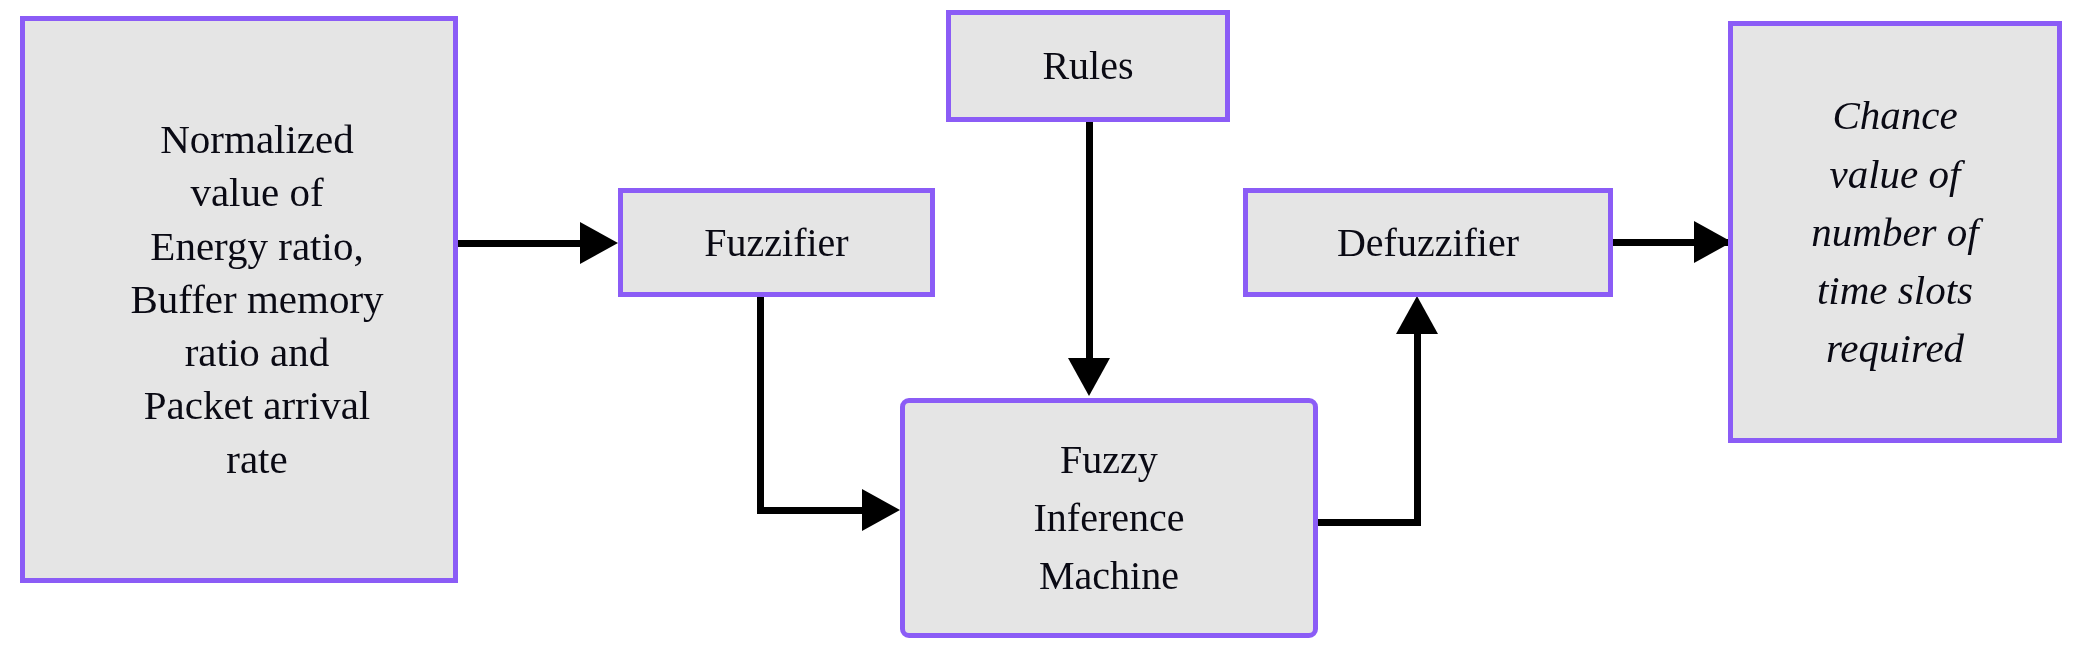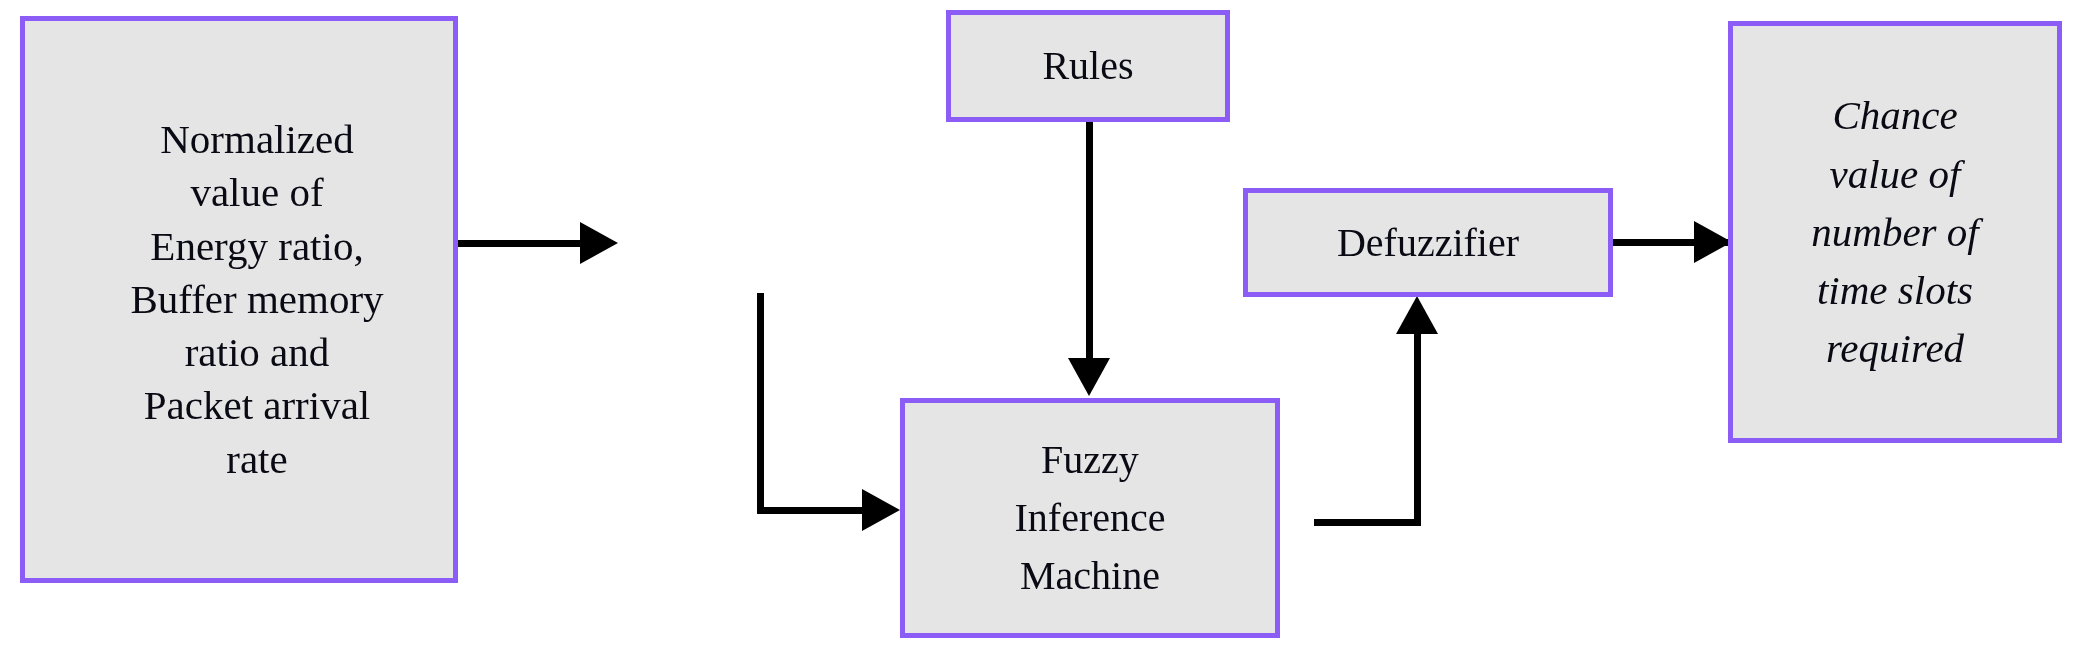--- a/index.html
+++ b/index.html
@@ -30,21 +30,21 @@
   }
   .node .label {
     display: block;
     padding: 0 6px;
     white-space: pre-line;
   }
   #node-inputs  { left: 20px;   top: 16px;  width: 438px; height: 567px; font-size: 41px; padding-left: 36px; }
   #node-inputs .label { line-height: 1.30; }
   #node-fuzzifier   { left: 618px;  top: 188px; width: 317px; height: 109px; font-size: 40px; }
   #node-rules       { left: 946px;  top: 10px;  width: 284px; height: 112px; font-size: 40px; }
-  #node-fim         { left: 900px;  top: 398px; width: 380px; height: 240px; font-size: 40px; }
+  #node-fim         { left: 900px;  top: 398px; width: 418px; height: 240px; font-size: 40px; border-radius: 9px; }
   #node-fim .label  { line-height: 1.45; }
   #node-defuzzifier { left: 1243px; top: 188px; width: 370px; height: 109px; font-size: 40px; }
   #node-output      { left: 1728px; top: 21px;  width: 334px; height: 422px; font-size: 41px; font-style: italic; }
   #node-output .label { line-height: 1.42; }
 
   
   .seg {
     position: absolute;
     background: #000000;
     z-index: 2;
@@ -82,20 +82,23 @@
   <div class="node" id="node-inputs">
     <span class="label">Normalized
 value of
 Energy ratio,
 Buffer memory
 ratio and
 Packet arrival
 rate</span>
   </div>
 
+  <div class="node" id="node-fuzzifier">
+    <span class="label">Fuzzifier</span>
+  </div>
 
   <div class="node" id="node-rules">
     <span class="label">Rules</span>
   </div>
 
   <div class="node" id="node-fim">
     <span class="label">Fuzzy
 Inference
 Machine</span>
   </div>

